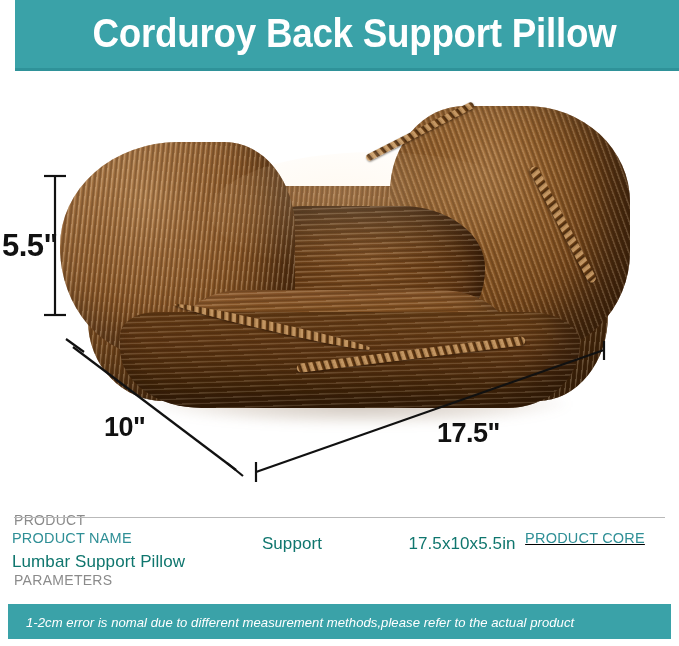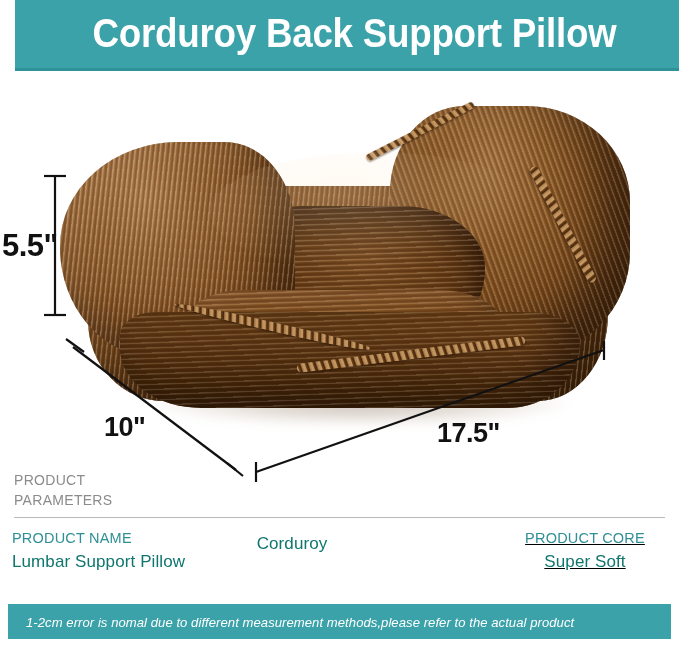--- a/index.html
+++ b/index.html
@@ -293,21 +293,21 @@
   
   .params-heading {
     position: absolute;
     left: 14px;
     top: 470px;
     font-size: 14px;
     line-height: 20px;
     color: #8b8b8b;
     letter-spacing: 0.3px;
   }
-  .params-heading span { display: block; }
+  .params-heading span { display: block; margin-top: 40px; }
 
   .divider {
     position: absolute;
     left: 14px;
     top: 517px;
     width: 651px;
     height: 1px;
     background: #b9b9b9;
   }
 
@@ -437,25 +437,25 @@
 </div>
 
 <div class="divider"></div>
 
 <div class="param-table">
   <div class="param-col col-0">
     <div class="ph">PRODUCT NAME</div>
     <div class="pv">Lumbar Support Pillow</div>
   </div>
   <div class="param-col col-1">
-    <div class="pv">Corduroy</div>
+    <div class="pv">Support</div>
   </div>
   <div class="param-col col-2">
+    <div class="pv">17.5x10x5.5in</div>
   </div>
   <div class="param-col col-3">
     <div class="ph">PRODUCT CORE</div>
-    <div class="pv">Super Soft</div>
   </div>
 </div>
 
 <div class="bottom-banner">
   <div class="bottom-banner-text">1-2cm error is nomal due to different measurement methods,please refer to the actual product</div>
 </div>
 
 </body></html>

